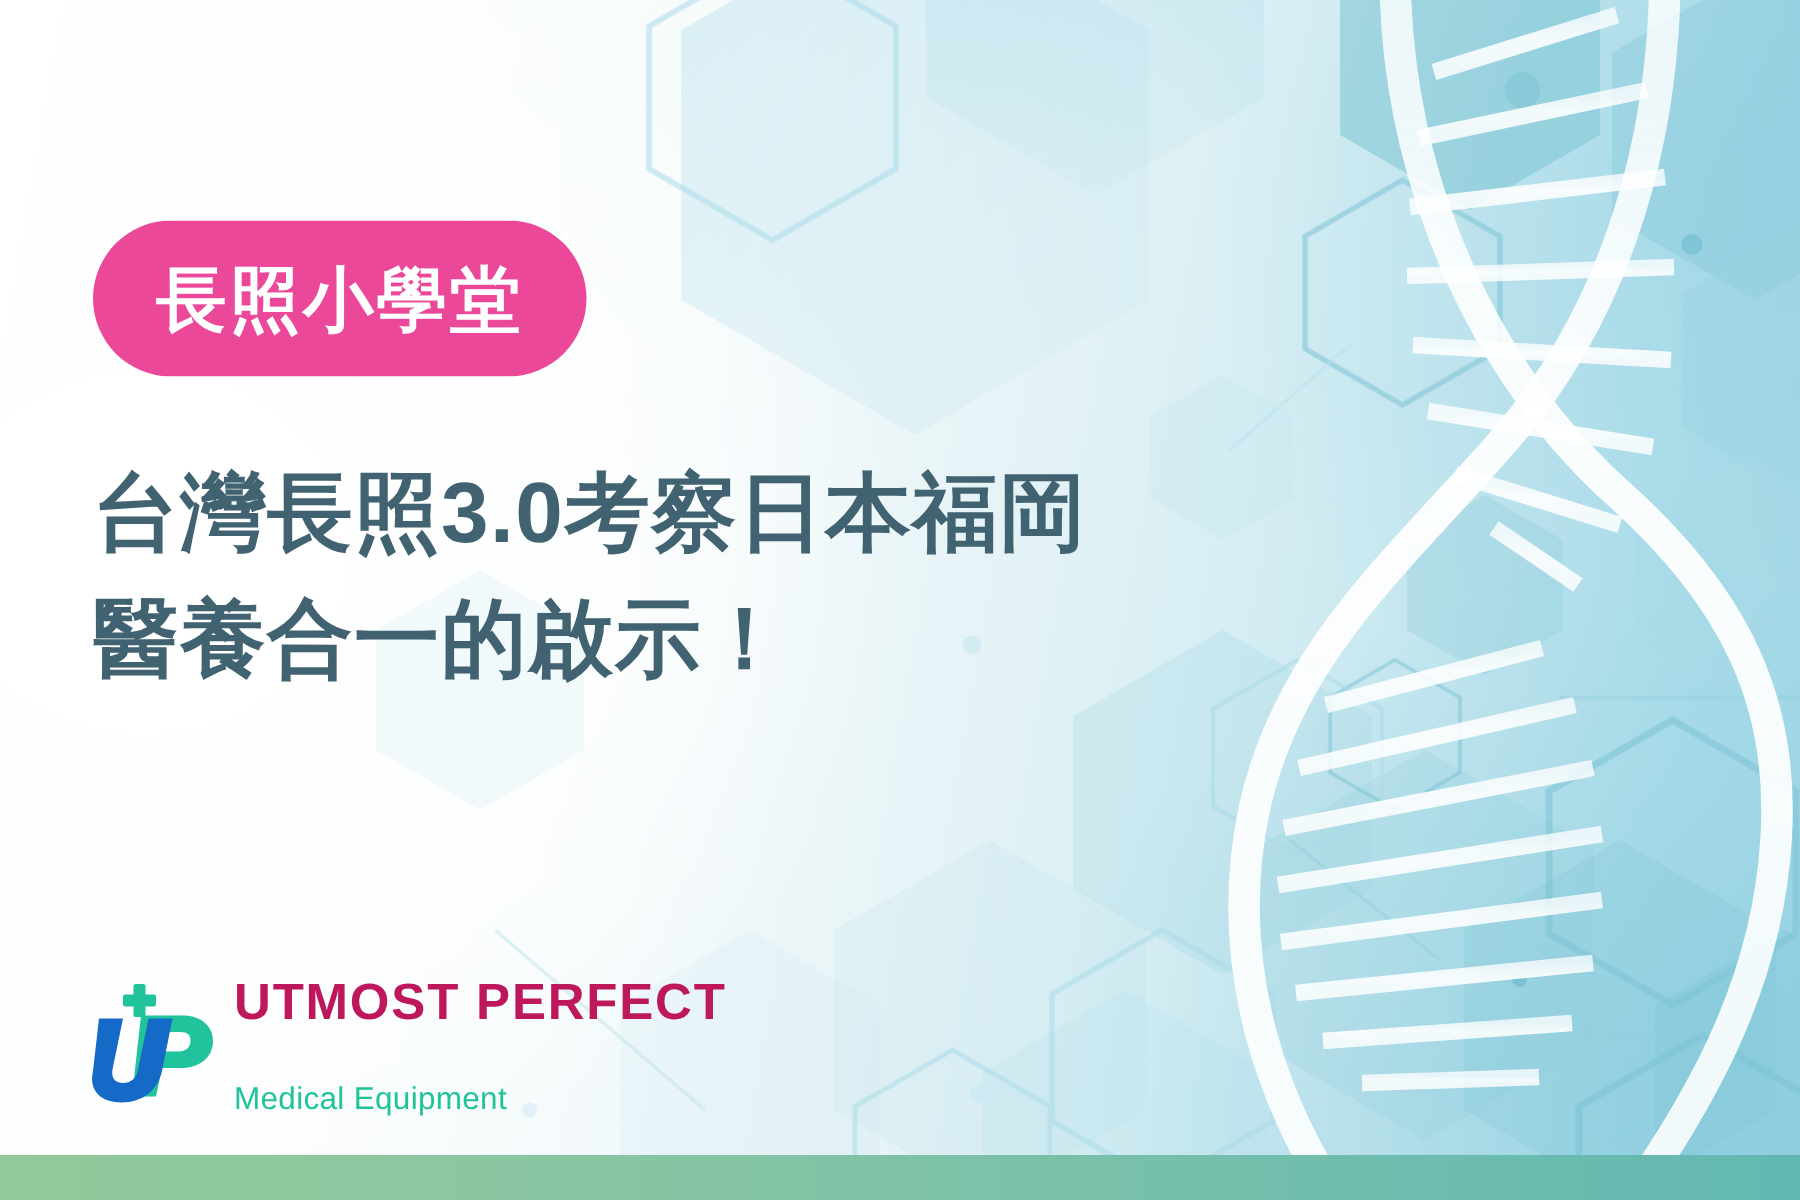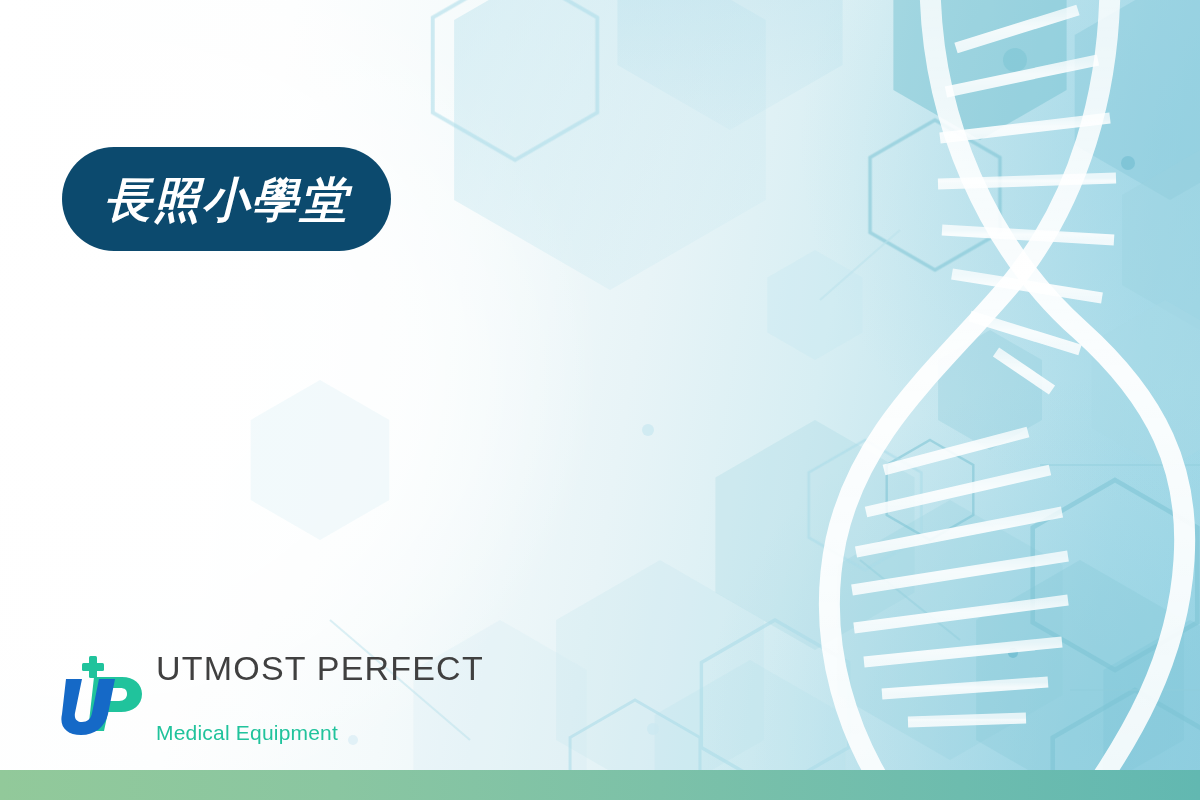--- a/index.html
+++ b/index.html
@@ -63,24 +63,23 @@
   
   .badge {
     position: absolute;
     left: 62px;
     top: 147px;
     height: 104px;
     padding: 0 42px;
     display: flex;
     align-items: center;
     justify-content: center;
-    background: #0c4a6e;
+    background: #ec4899;
     border-radius: 52px;
     box-sizing: border-box;
-    font-style: italic;
   }
   .badge-text {
     color: #ffffff;
     font-size: 47px;
     font-weight: 700;
     letter-spacing: 2px;
     line-height: 1;
     white-space: nowrap;
   }
 
@@ -114,23 +113,23 @@
     height: 82px;
     flex: none;
   }
   .logo-words {
     display: flex;
     flex-direction: column;
     justify-content: center;
     margin-top: 4px;
   }
   .logo-primary {
-    color: #404040;
+    color: #be185d;
     font-size: 34px;
-    font-weight: 400;
+    font-weight: 700;
     letter-spacing: 1.2px;
     line-height: 38px;
     white-space: nowrap;
   }
   .logo-secondary {
     color: #20c39c;
     font-size: 21px;
     font-weight: 400;
     letter-spacing: 0.2px;
     line-height: 26px;
@@ -264,20 +263,24 @@
     <path d="M330 -20
              C 330 90, 300 200, 230 285
              C 160 368, 80 430, 56 540
              C 34 646, 70 742, 118 810" fill="none" stroke="url(#dnaWhite)" stroke-width="21" stroke-linecap="round" opacity="0.97"></path>
   </svg>
 
   <div class="badge">
     <span class="badge-text">長照小學堂</span>
   </div>
 
+  <div class="headline">
+    <div class="headline-line">台灣長照3.0考察日本福岡</div>
+    <div class="headline-line">醫養合一的啟示！</div>
+  </div>
 
   <div class="logo">
     <svg class="logo-mark" viewBox="0 0 86 82" aria-hidden="true">
 
       <path d="M34 22 L62 22 C74 22 82 29 82 39 C82 50 73 57 61 57 L48 57 L44 76 L28 76 Z" fill="#20c39c"></path>
       <path d="M50 33 L60 33 C65 33 67 35 67 39 C67 43 64 46 59 46 L48 46 Z" fill="#ffffff"></path>
 
       <path d="M6 24 L22 24 L15 58 C14 64 17 67 22 67 C27 67 31 64 32 58 L39 24 L55 24 L48 59
                C45 72 35 80 21 80 C7 80 -1 72 2 59 Z" fill="#1569c7"></path>
 

